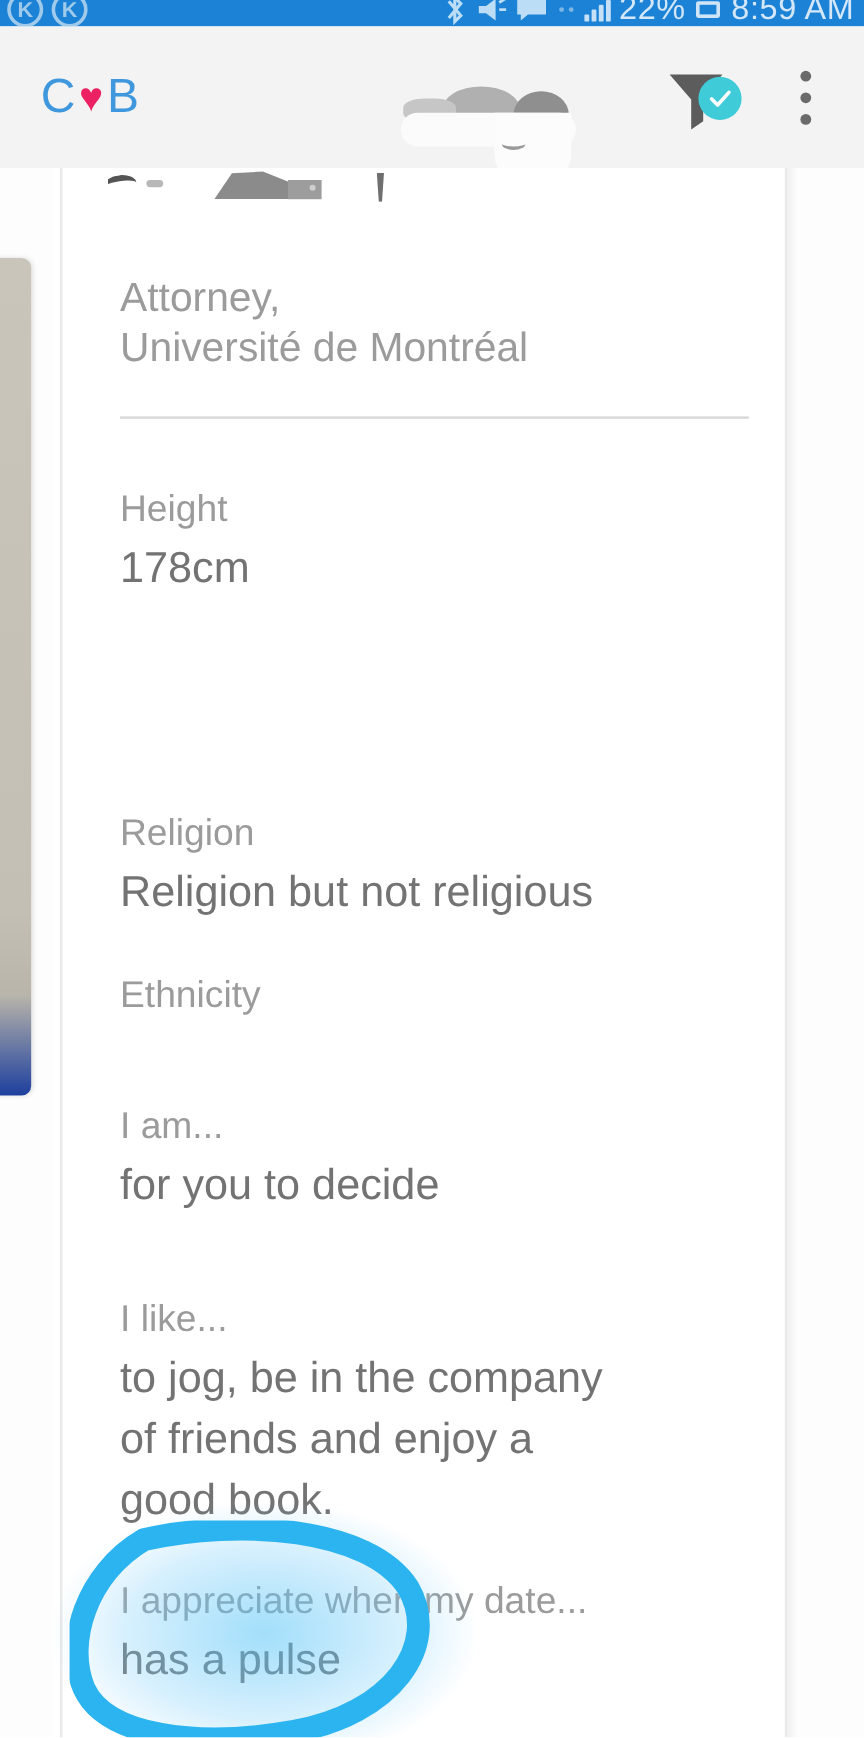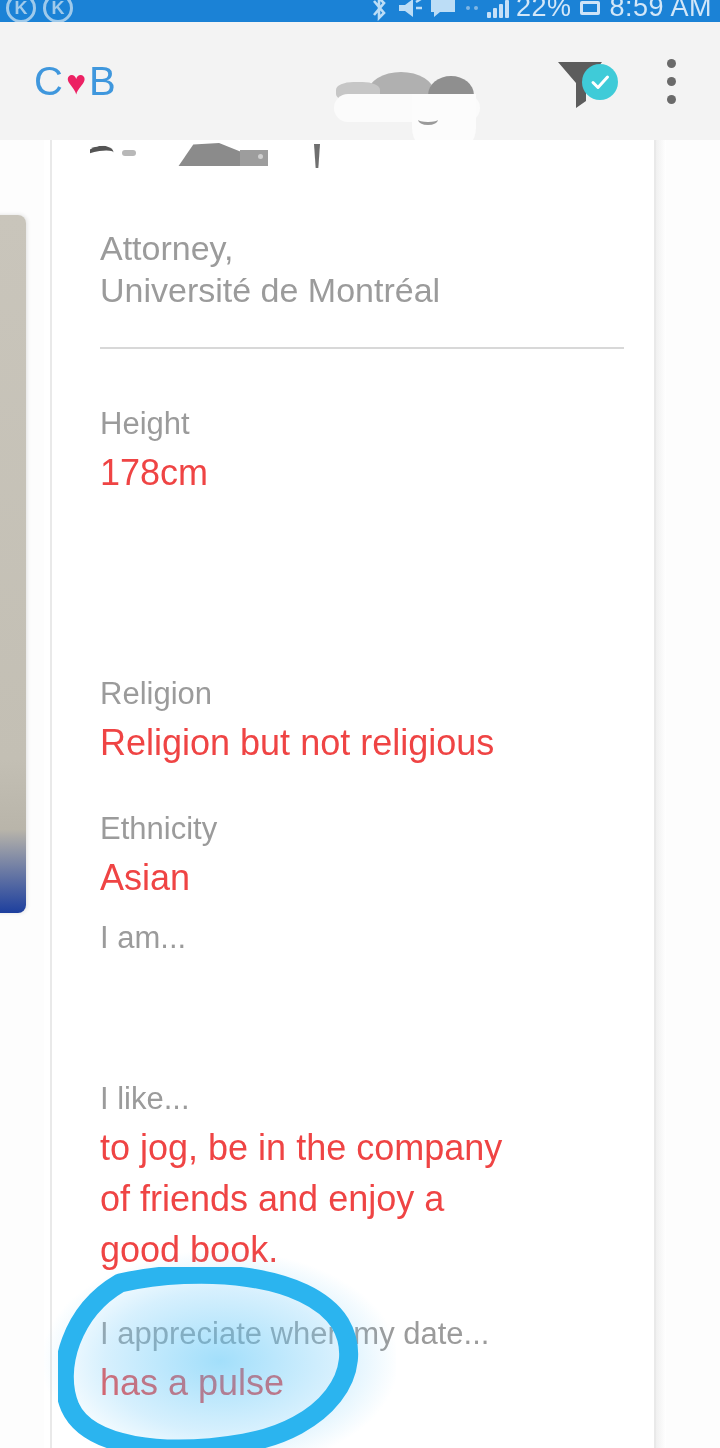--- a/index.html
+++ b/index.html
@@ -247,21 +247,21 @@
 
   
   .field { position: absolute; left: 48px; width: 540px; margin-top: 16px; }
   .field-label {
     color: #9b9b9b;
     font-size: 31px;
     line-height: 1.18;
     font-weight: 400;
   }
   .field-value {
-    color: #ef4444;
+    color: #737373;
     font-size: 36px;
     line-height: 1.42;
     font-weight: 400;
     margin-top: 4px;
   }
 
   
   #annotation {
     position: absolute;
     left: 58px; top: 1127px;
@@ -393,25 +393,25 @@
     <div class="field" style="top:385px">
     </div>
 
     <div class="field" style="top:520px">
       <div class="field-label">Religion</div>
       <div class="field-value">Religion but not religious</div>
     </div>
 
     <div class="field" style="top:655px">
       <div class="field-label">Ethnicity</div>
-      <div class="field-value">Asian</div>
     </div>
 
     <div class="field" style="top:764px">
       <div class="field-label">I am...</div>
+      <div class="field-value">for you to decide</div>
     </div>
 
     <div class="field" style="top:925px">
       <div class="field-label">I like...</div>
       <div class="field-value">to jog, be in the company</div>
       <div class="field-value" style="margin-top:0">of friends and enjoy a</div>
       <div class="field-value" style="margin-top:0">good book.</div>
     </div>
 
     <div class="field" style="top:1160px">

